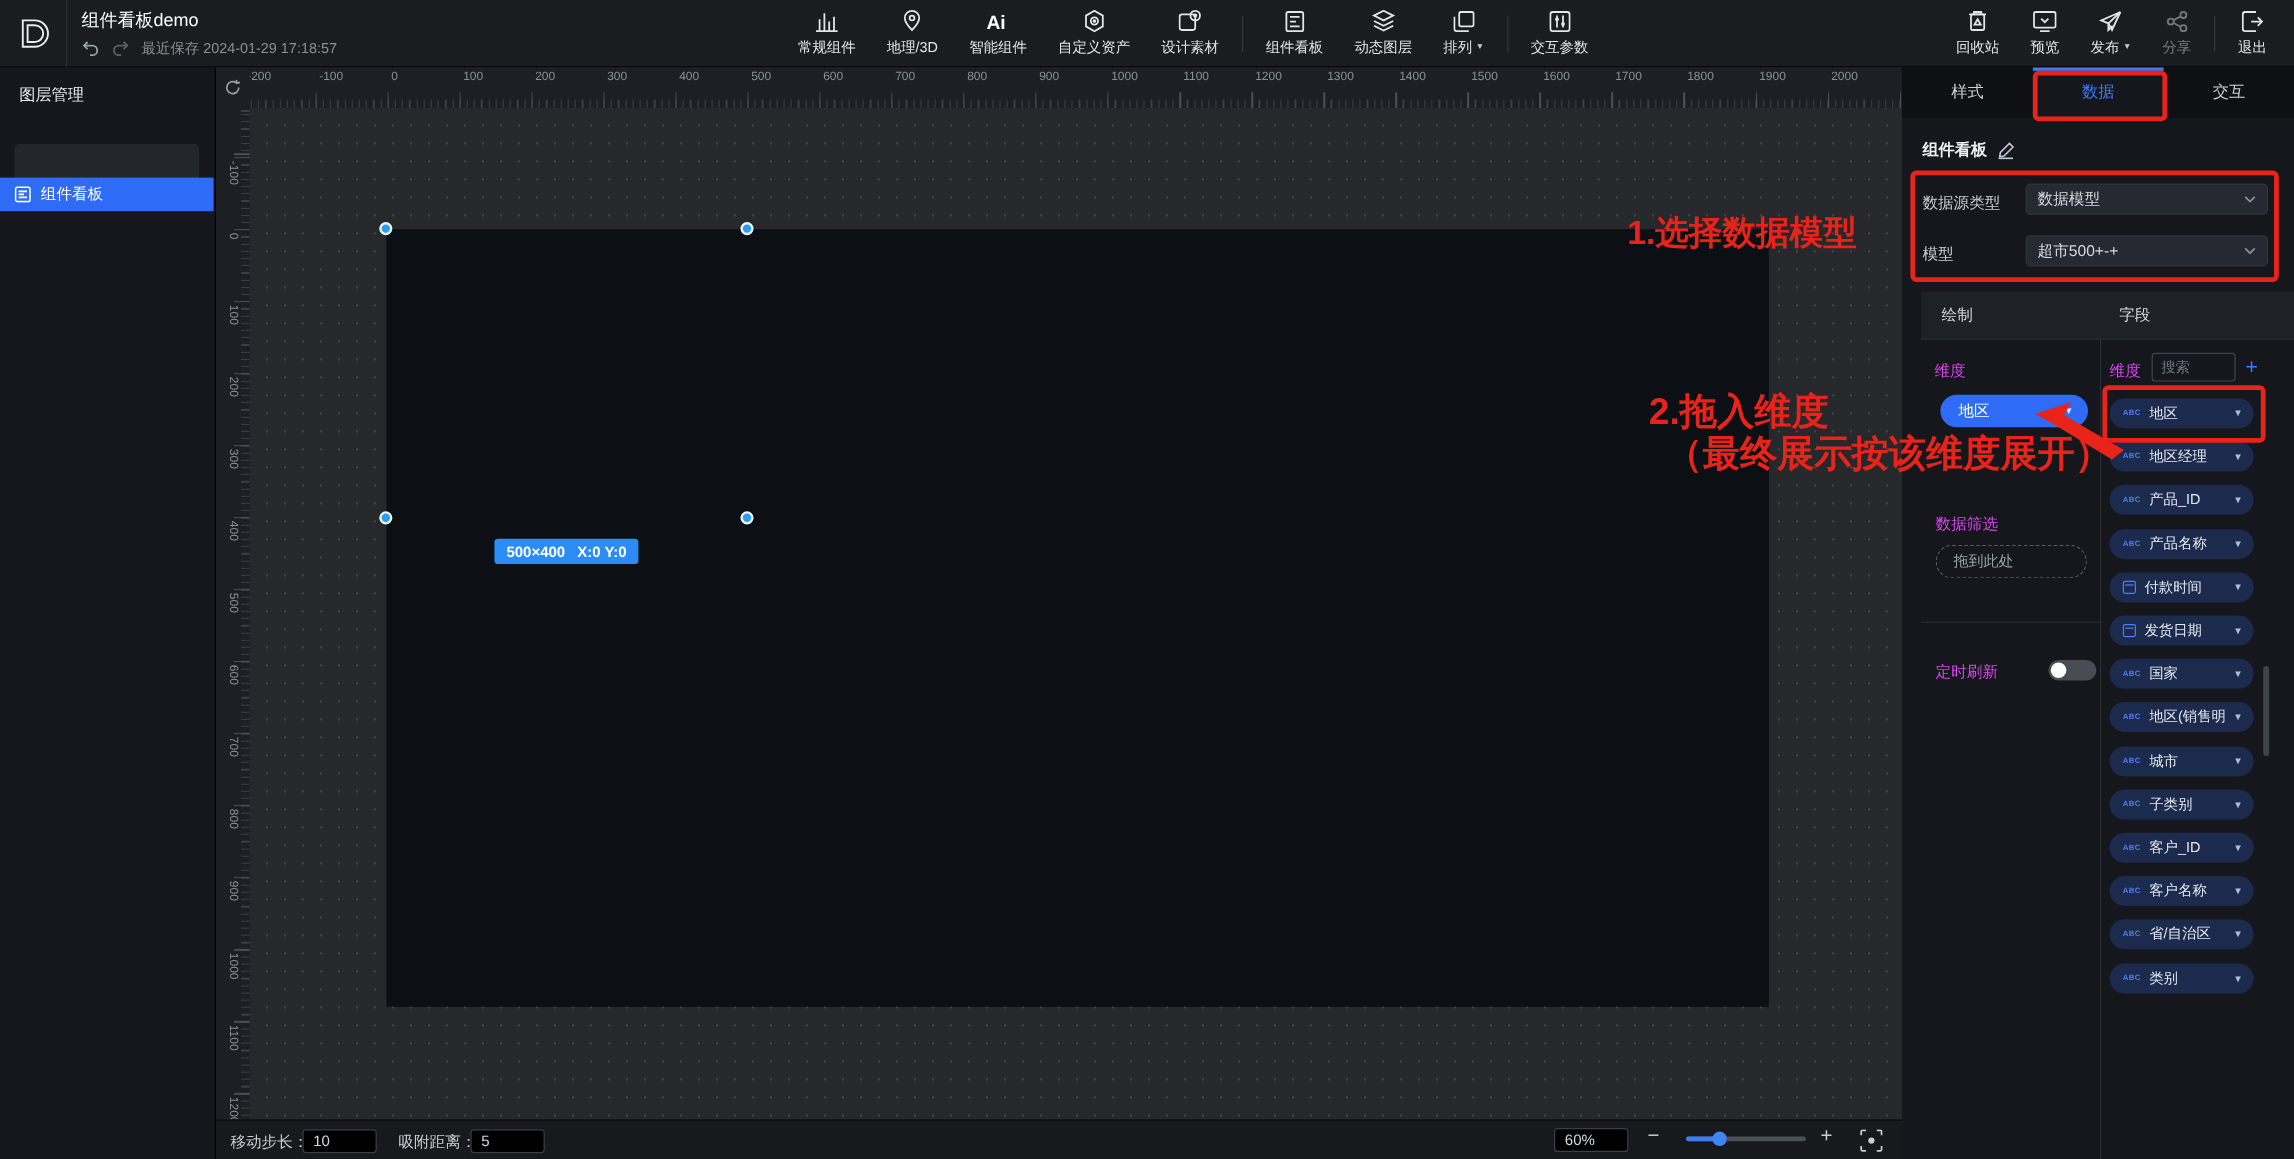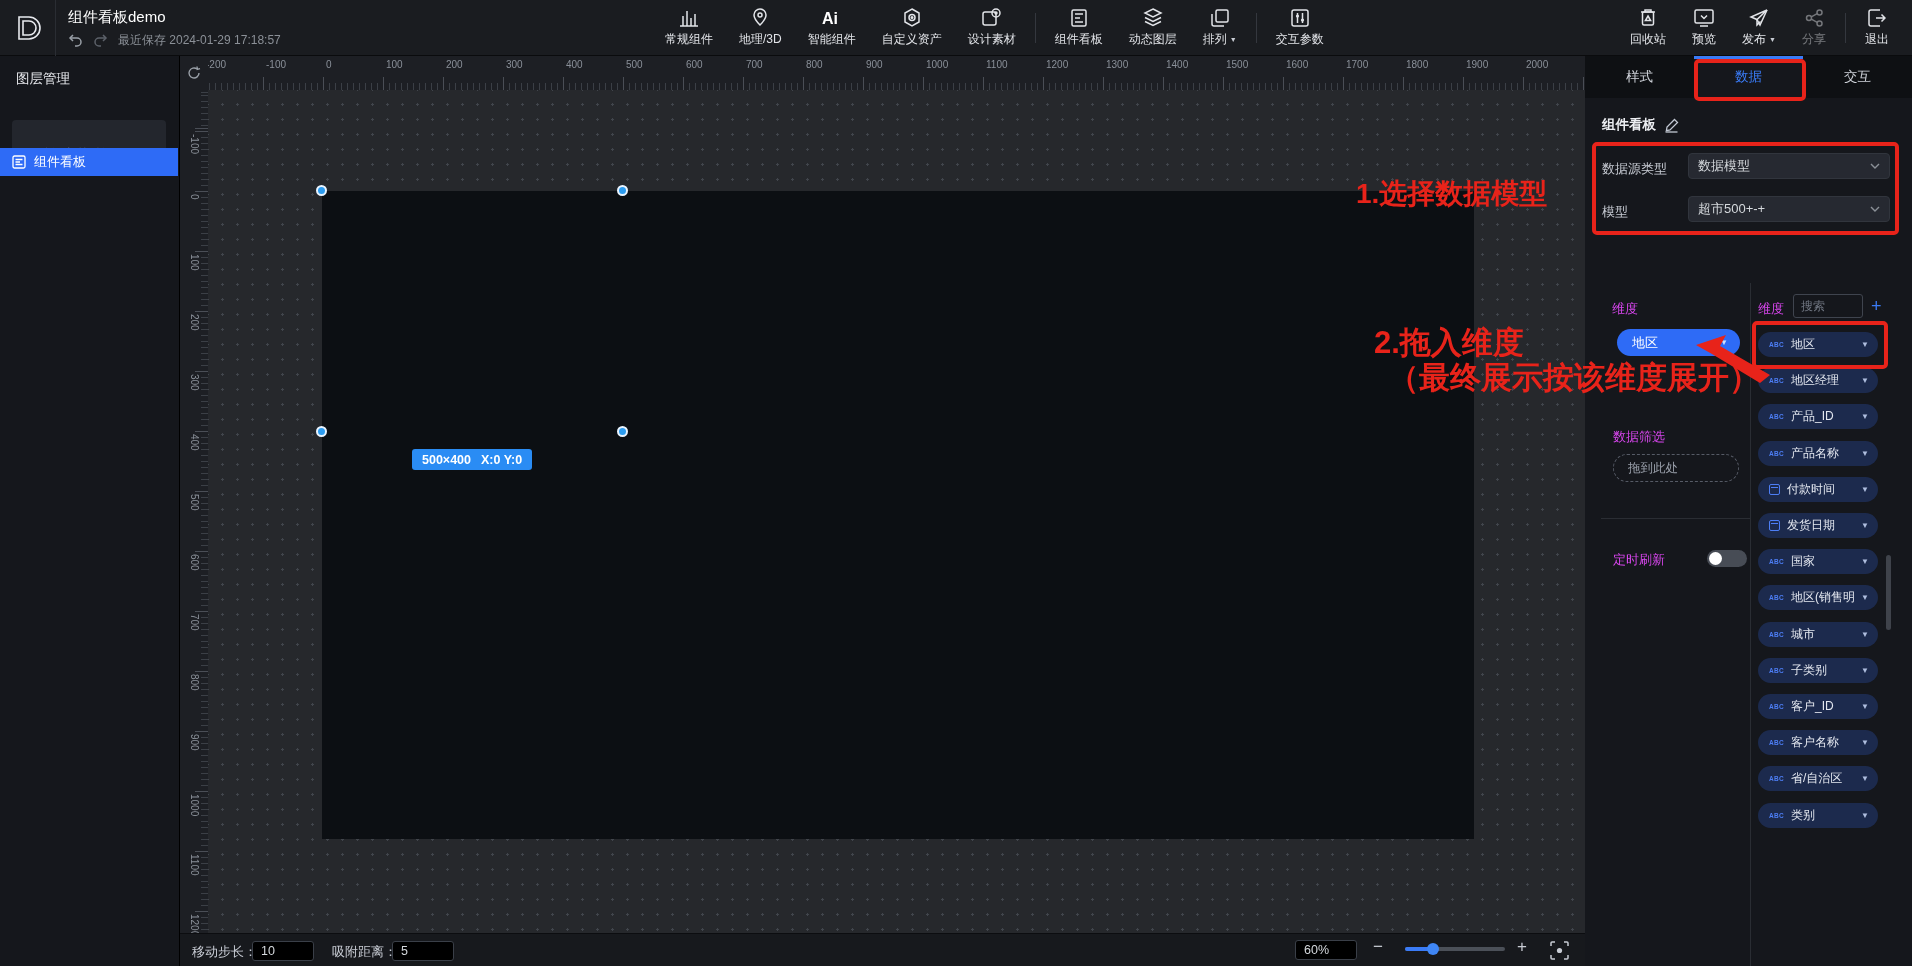--- a/index.html
+++ b/index.html
@@ -356,20 +356,24 @@
   </div>
 
   <div class="form-label" style="top:147px;">模型</div>
   <div class="pselect" style="top:140px;">
     <span>超市500+-+</span>
     <svg width="10" height="6" viewBox="0 0 10 6" fill="none" stroke="#8b9097" stroke-width="1.4">
         <path d="M1 1 L5 5 L9 1"></path>
       </svg>
   </div>
 
+  <div id="subtab-bar">
+    <div class="subtab">绘制</div>
+    <div class="subtab">字段</div>
+  </div>
   <div id="col-divider"></div>
 
   <div class="sec-label" style="left:27px; top:244px;">维度</div>
   <div id="dim-pill">
     <span>地区</span>
     <span class="caret">▼</span>
   </div>
   <div class="sec-label" style="left:28px; top:372px;">数据筛选</div>
   <div id="filter-drop">
       <span>拖到此处</span>

